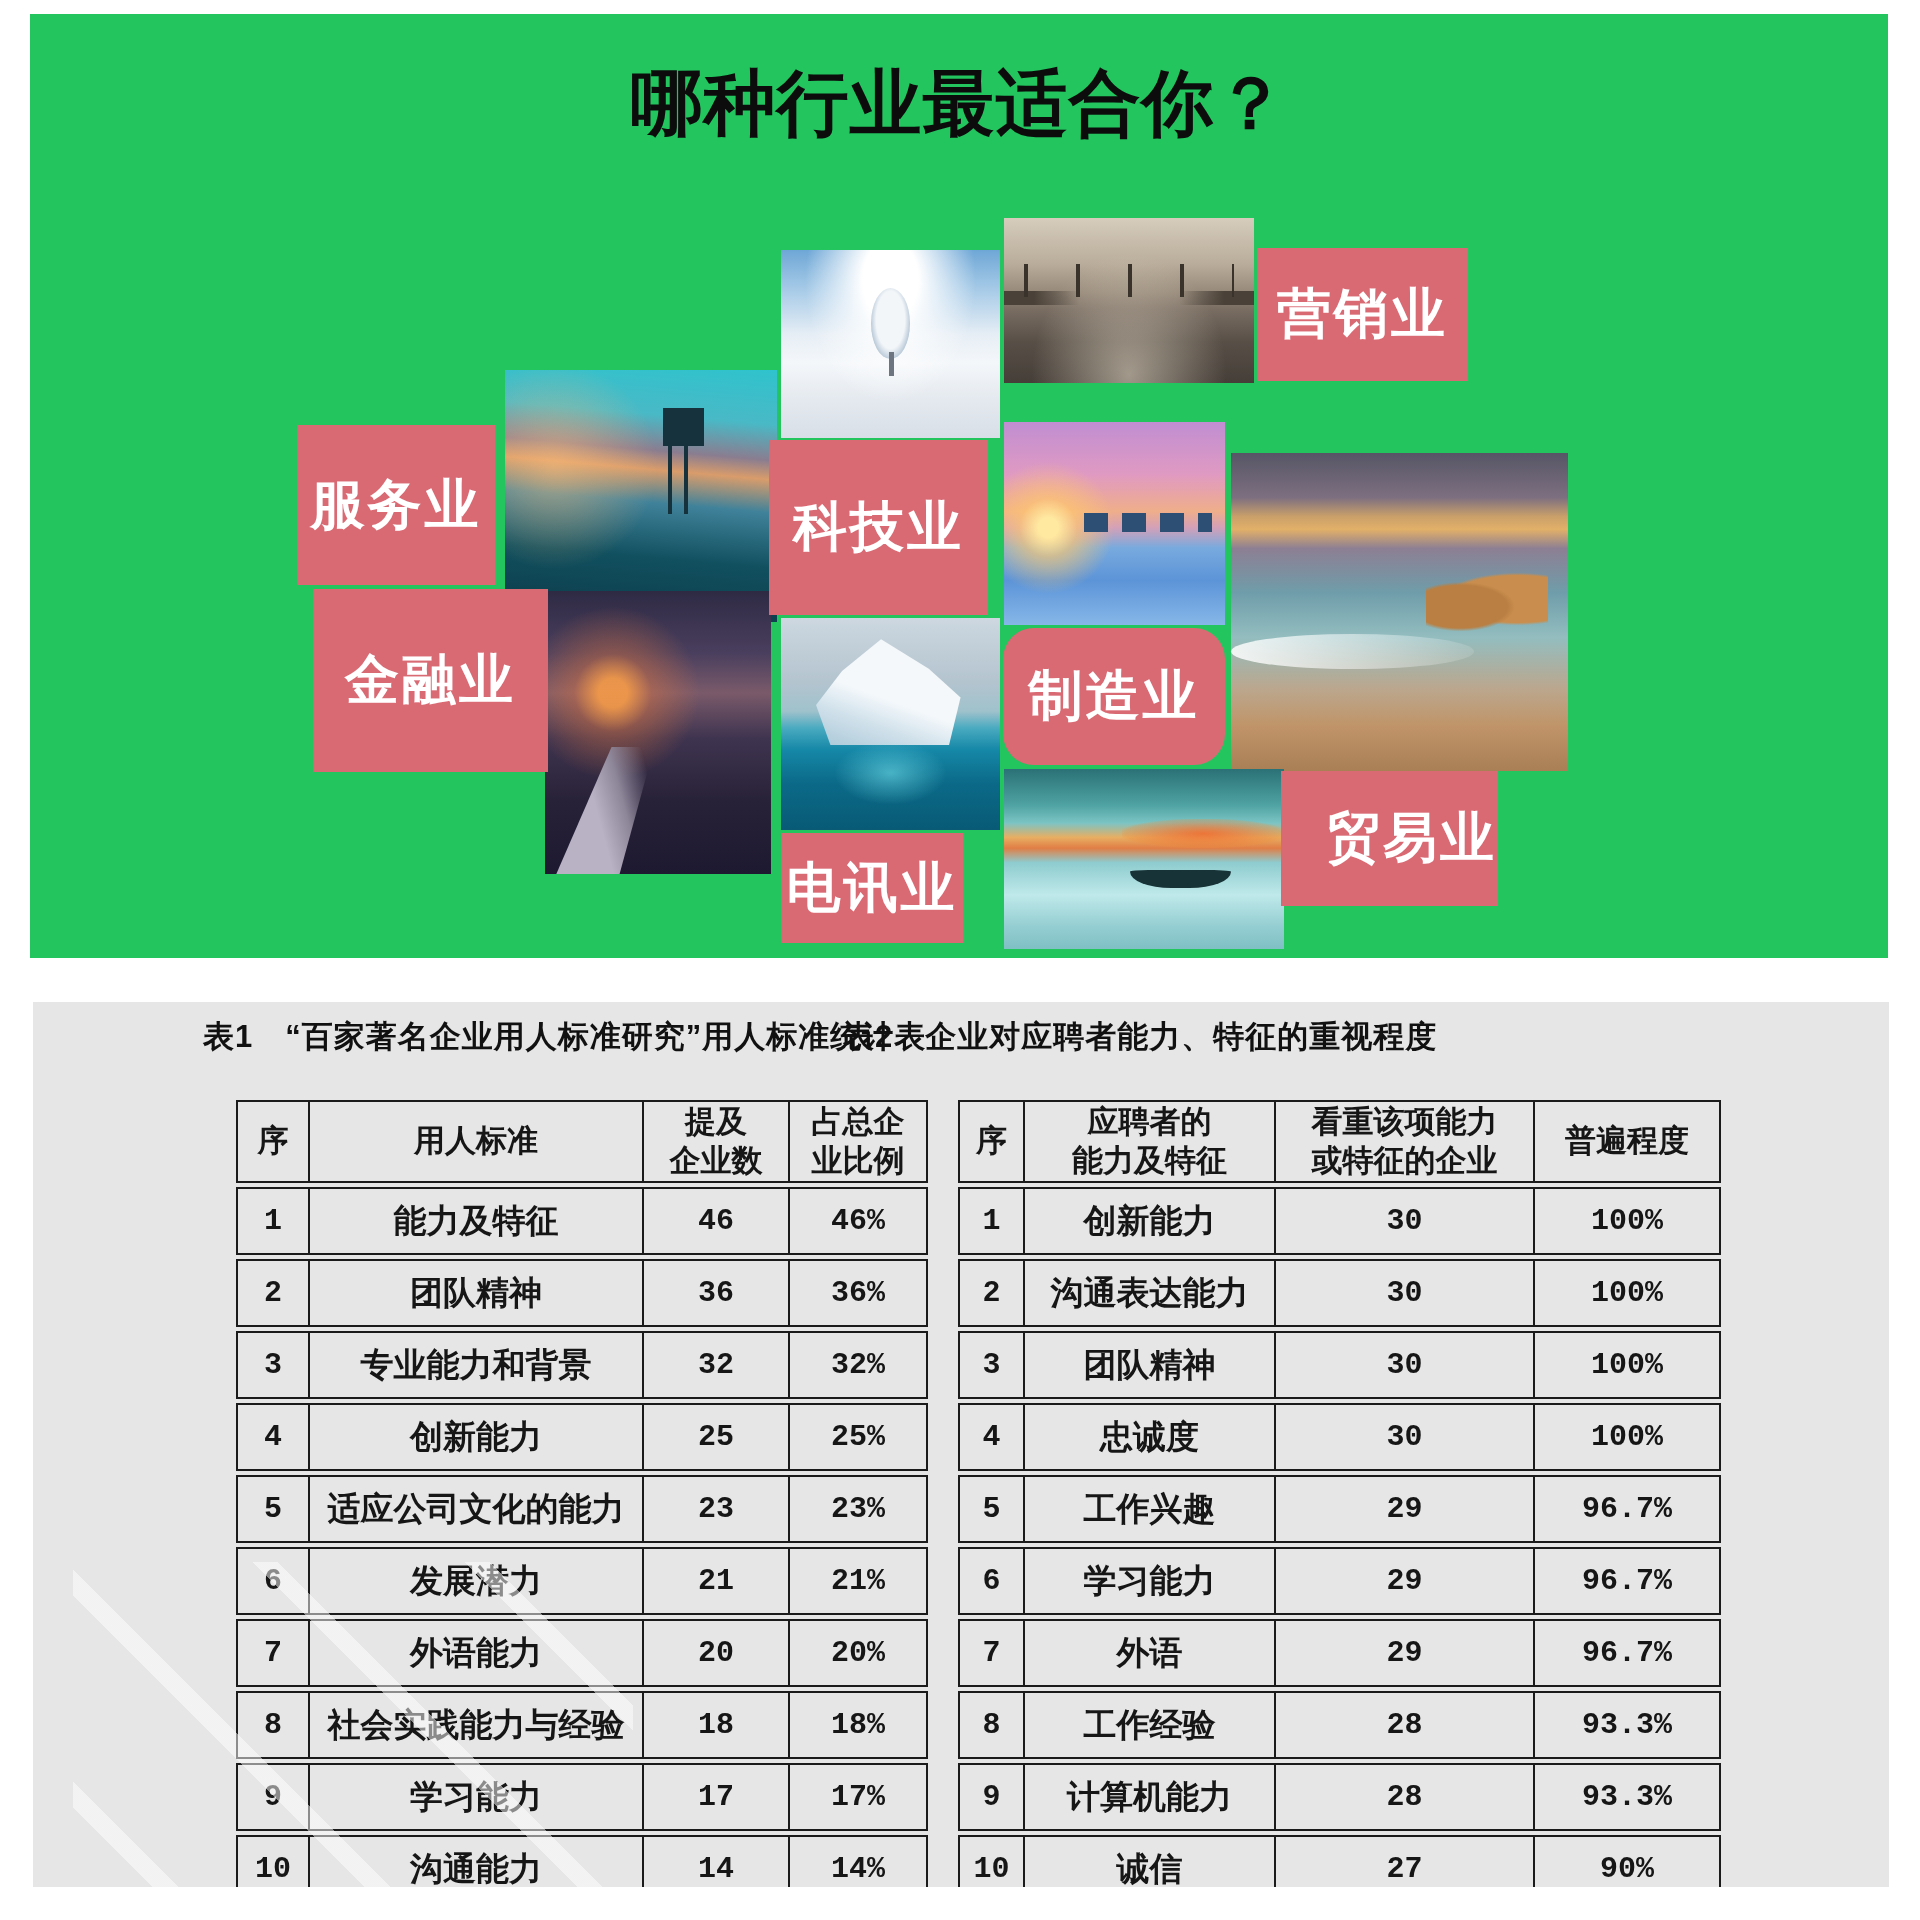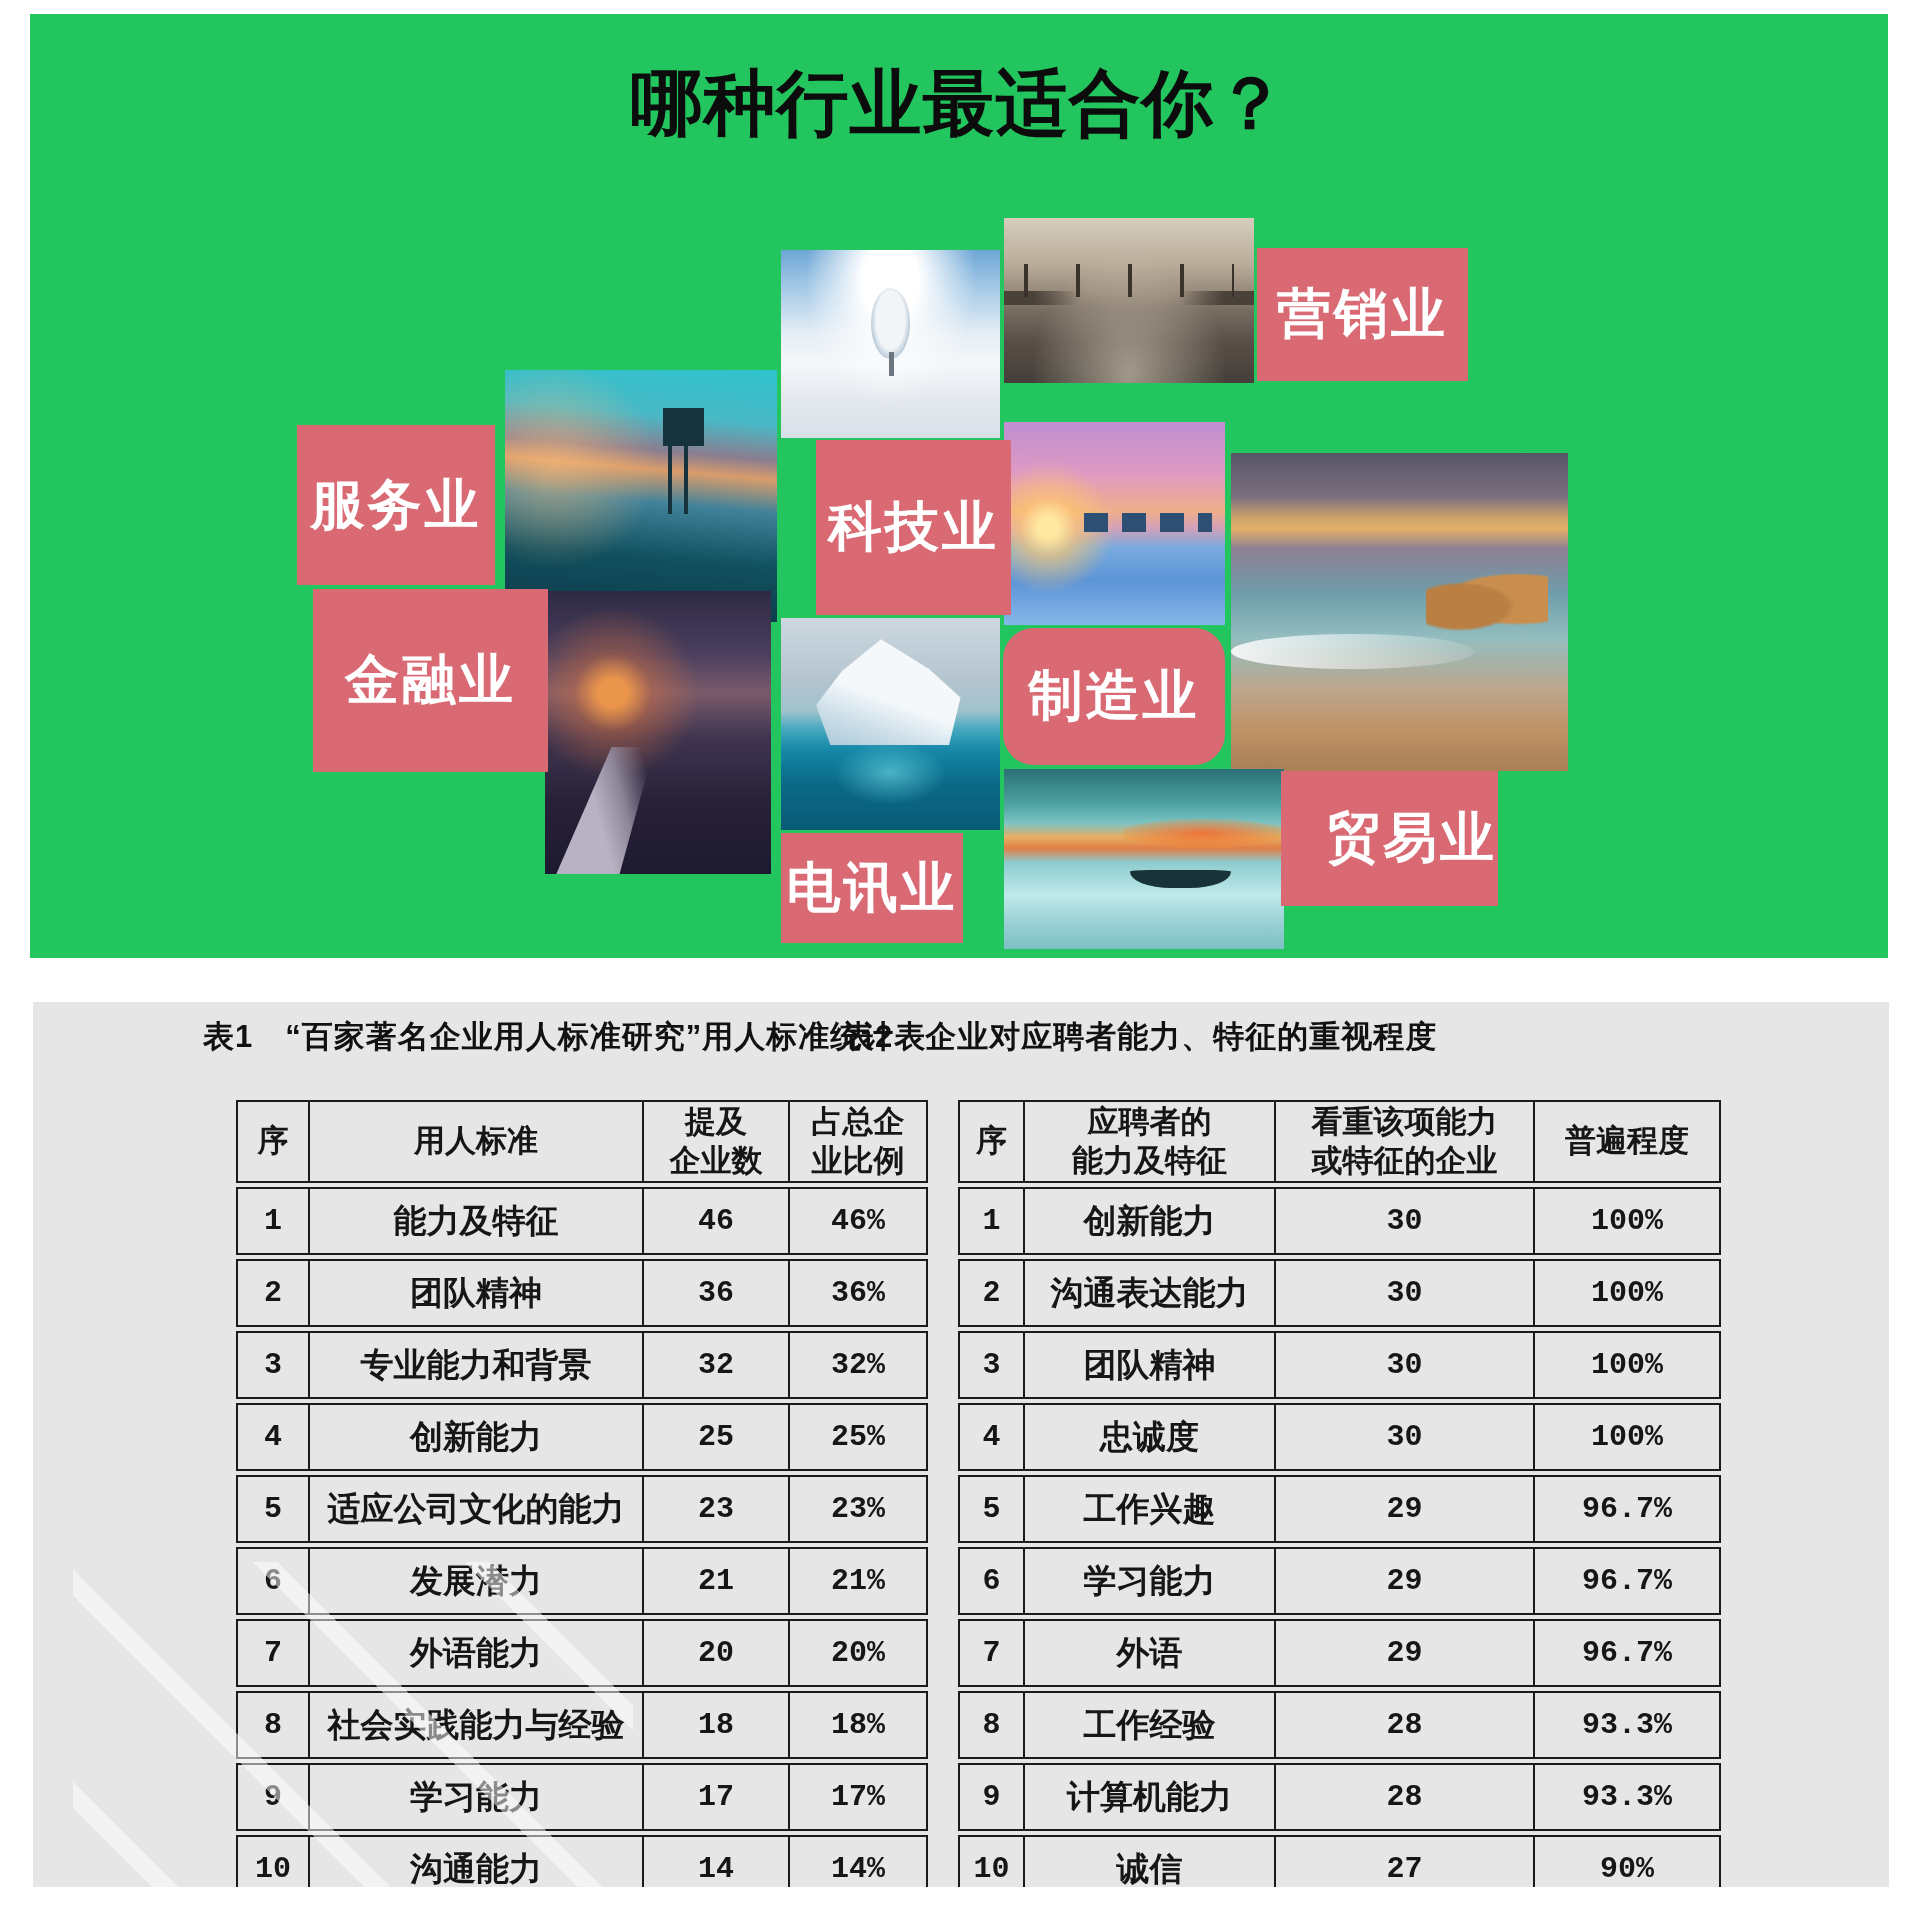--- a/index.html
+++ b/index.html
@@ -17,21 +17,21 @@
                display:flex; align-items:center; justify-content:center; letter-spacing:3px; }
   .photo::before, .photo::after { content:""; position:absolute; }
 
   
   .pos-tower   { left:475px;  top:356px; width:272px; height:252px; }
   .pos-snow    { left:751px;  top:236px; width:219px; height:188px; }
   .pos-pier    { left:974px;  top:204px; width:250px; height:165px; }
   .pos-mkt     { left:1227px; top:234px; width:211px; height:133px; }
   .pos-srv     { left:267px;  top:411px; width:198px; height:160px; }
   .pos-stilt   { left:974px;  top:408px; width:221px; height:203px; }
-  .pos-tech    { left:786px;  top:426px; width:195px; height:175px; }
+  .pos-tech    { left:739px;  top:426px; width:219px; height:175px; }
   .pos-rocks   { left:1201px; top:439px; width:337px; height:318px; }
   .pos-fin     { left:283px;  top:575px; width:235px; height:183px; }
   .pos-bwalk   { left:515px;  top:577px; width:226px; height:283px; }
   .pos-ice     { left:751px;  top:604px; width:219px; height:212px; }
   .pos-man     { left:973px;  top:614px; width:222px; height:137px;border-radius:31px; }
   .pos-boat    { left:974px;  top:755px; width:280px; height:180px; }
   .pos-tel     { left:751px;  top:819px; width:182px; height:110px; }
   .pos-trade   { left:1251px; top:757px; width:217px; height:135px;padding-left:44px; }
 
   

